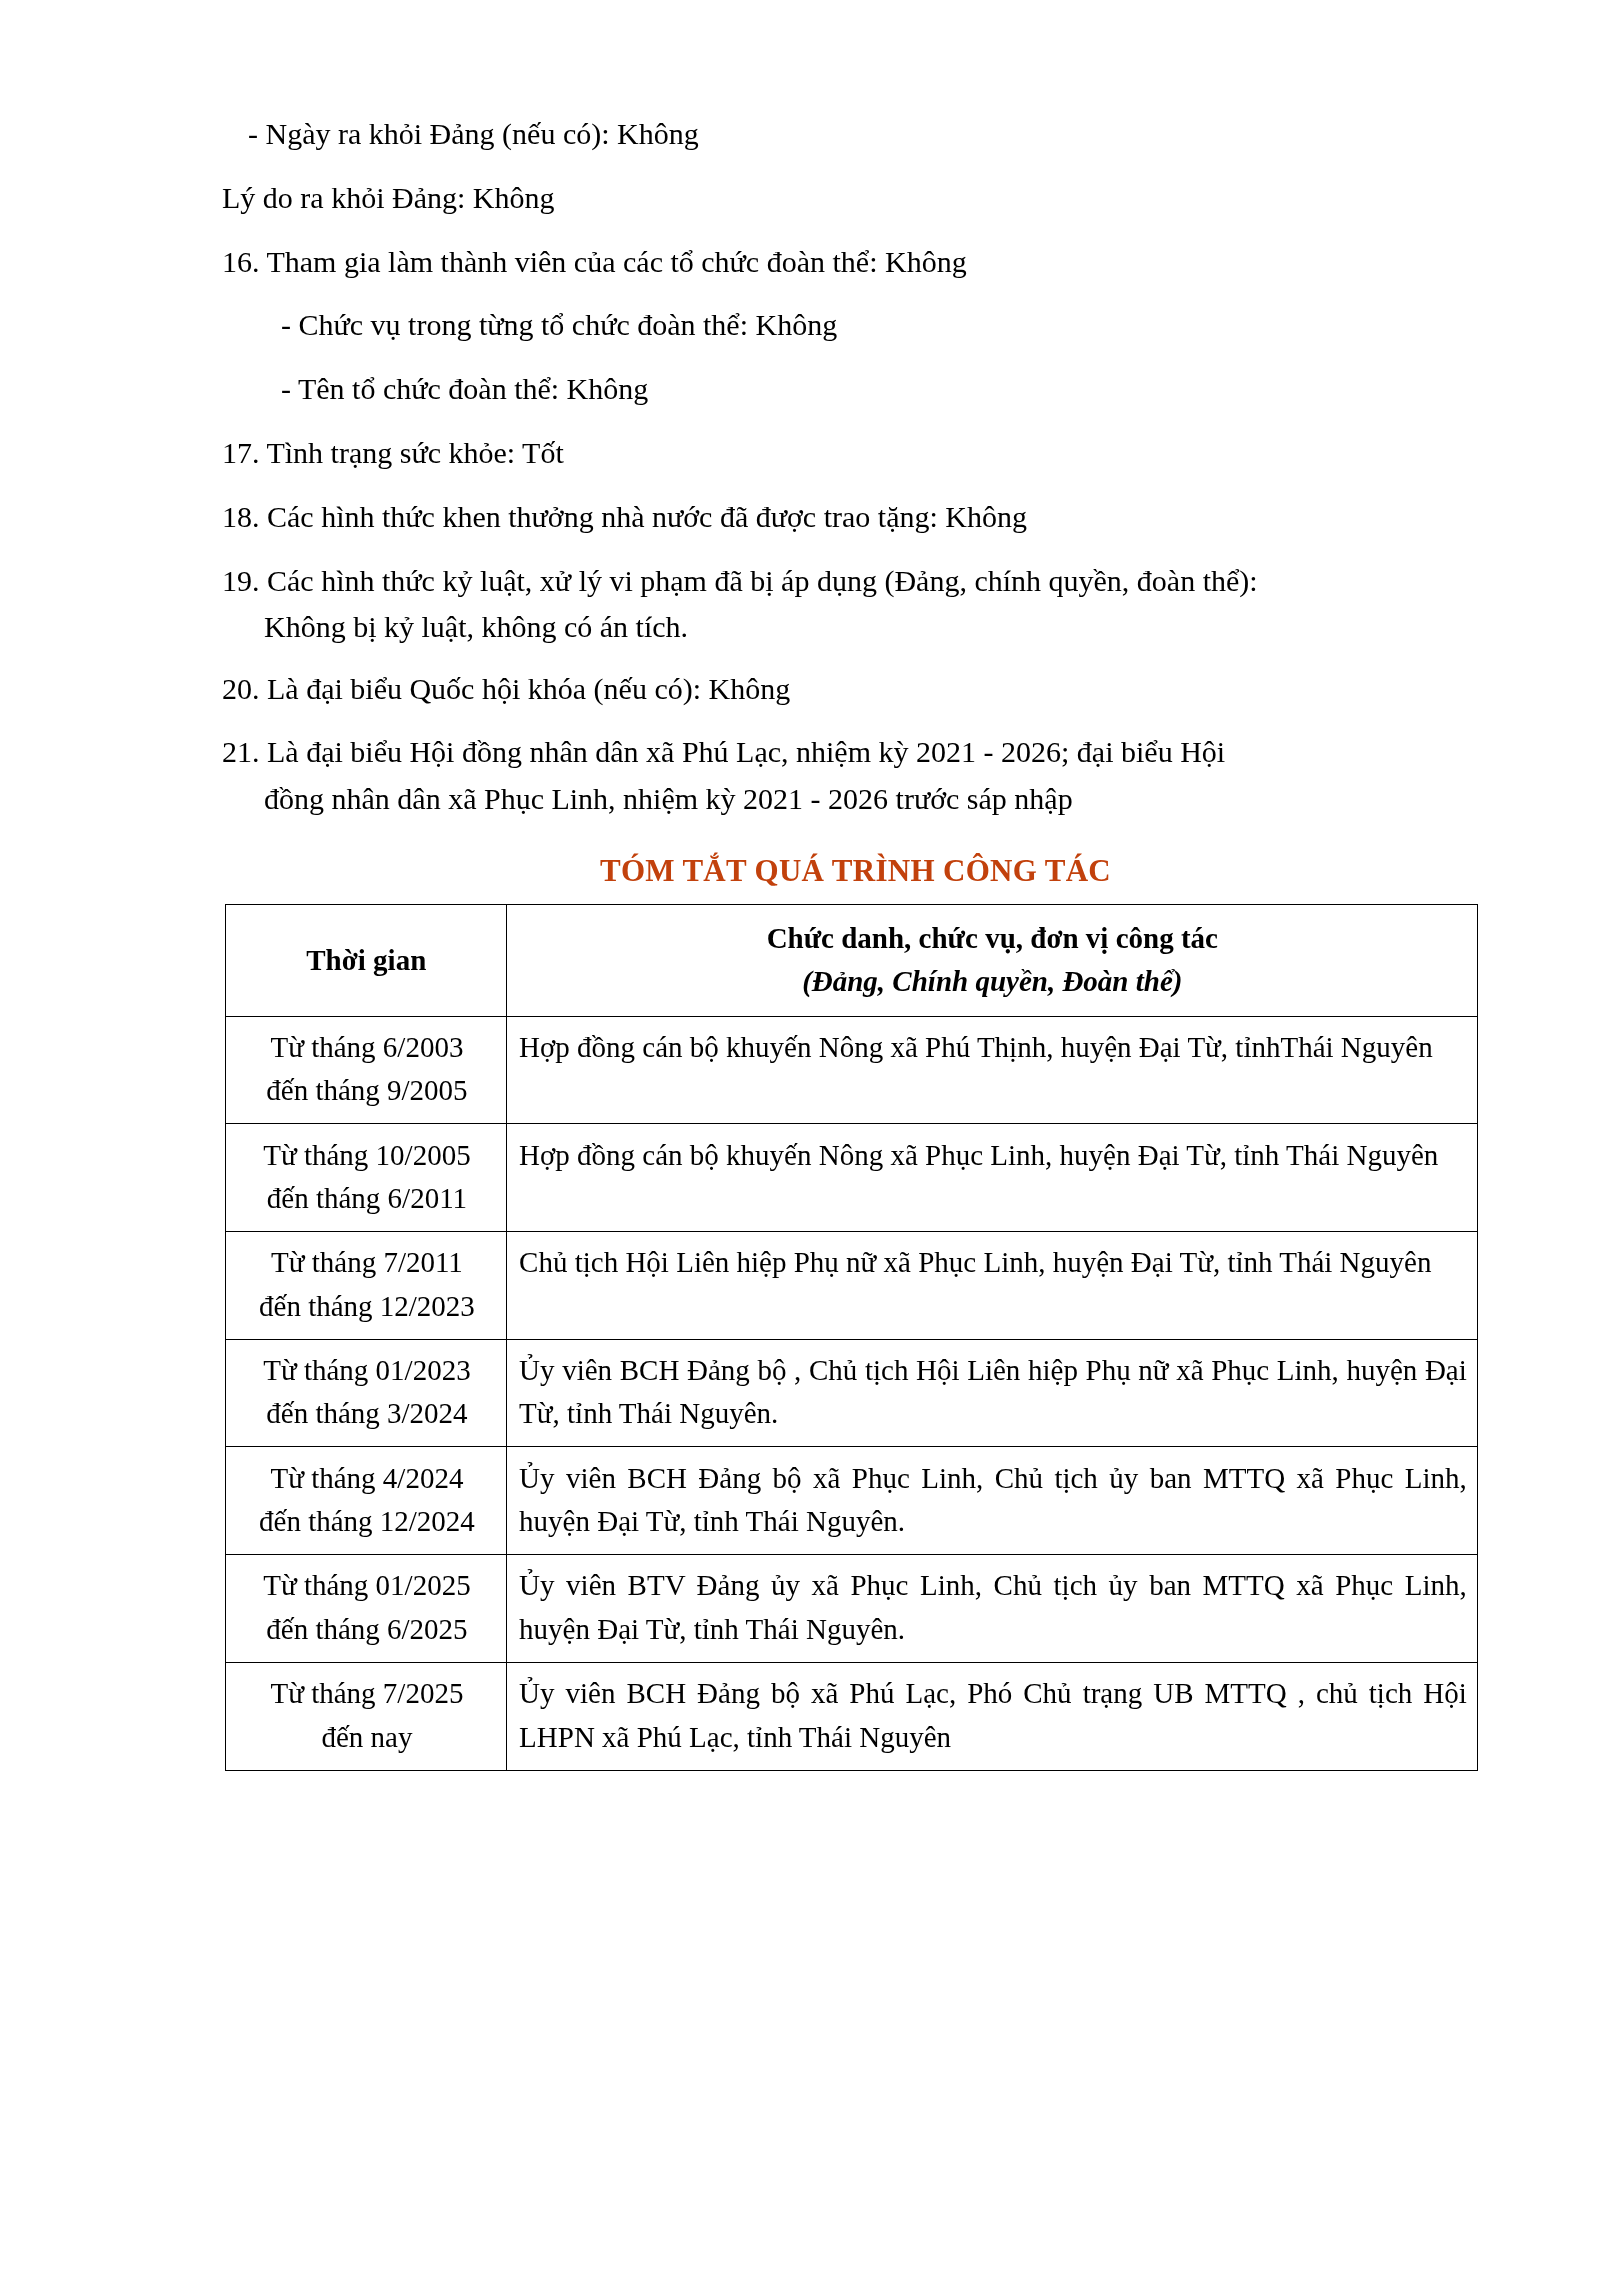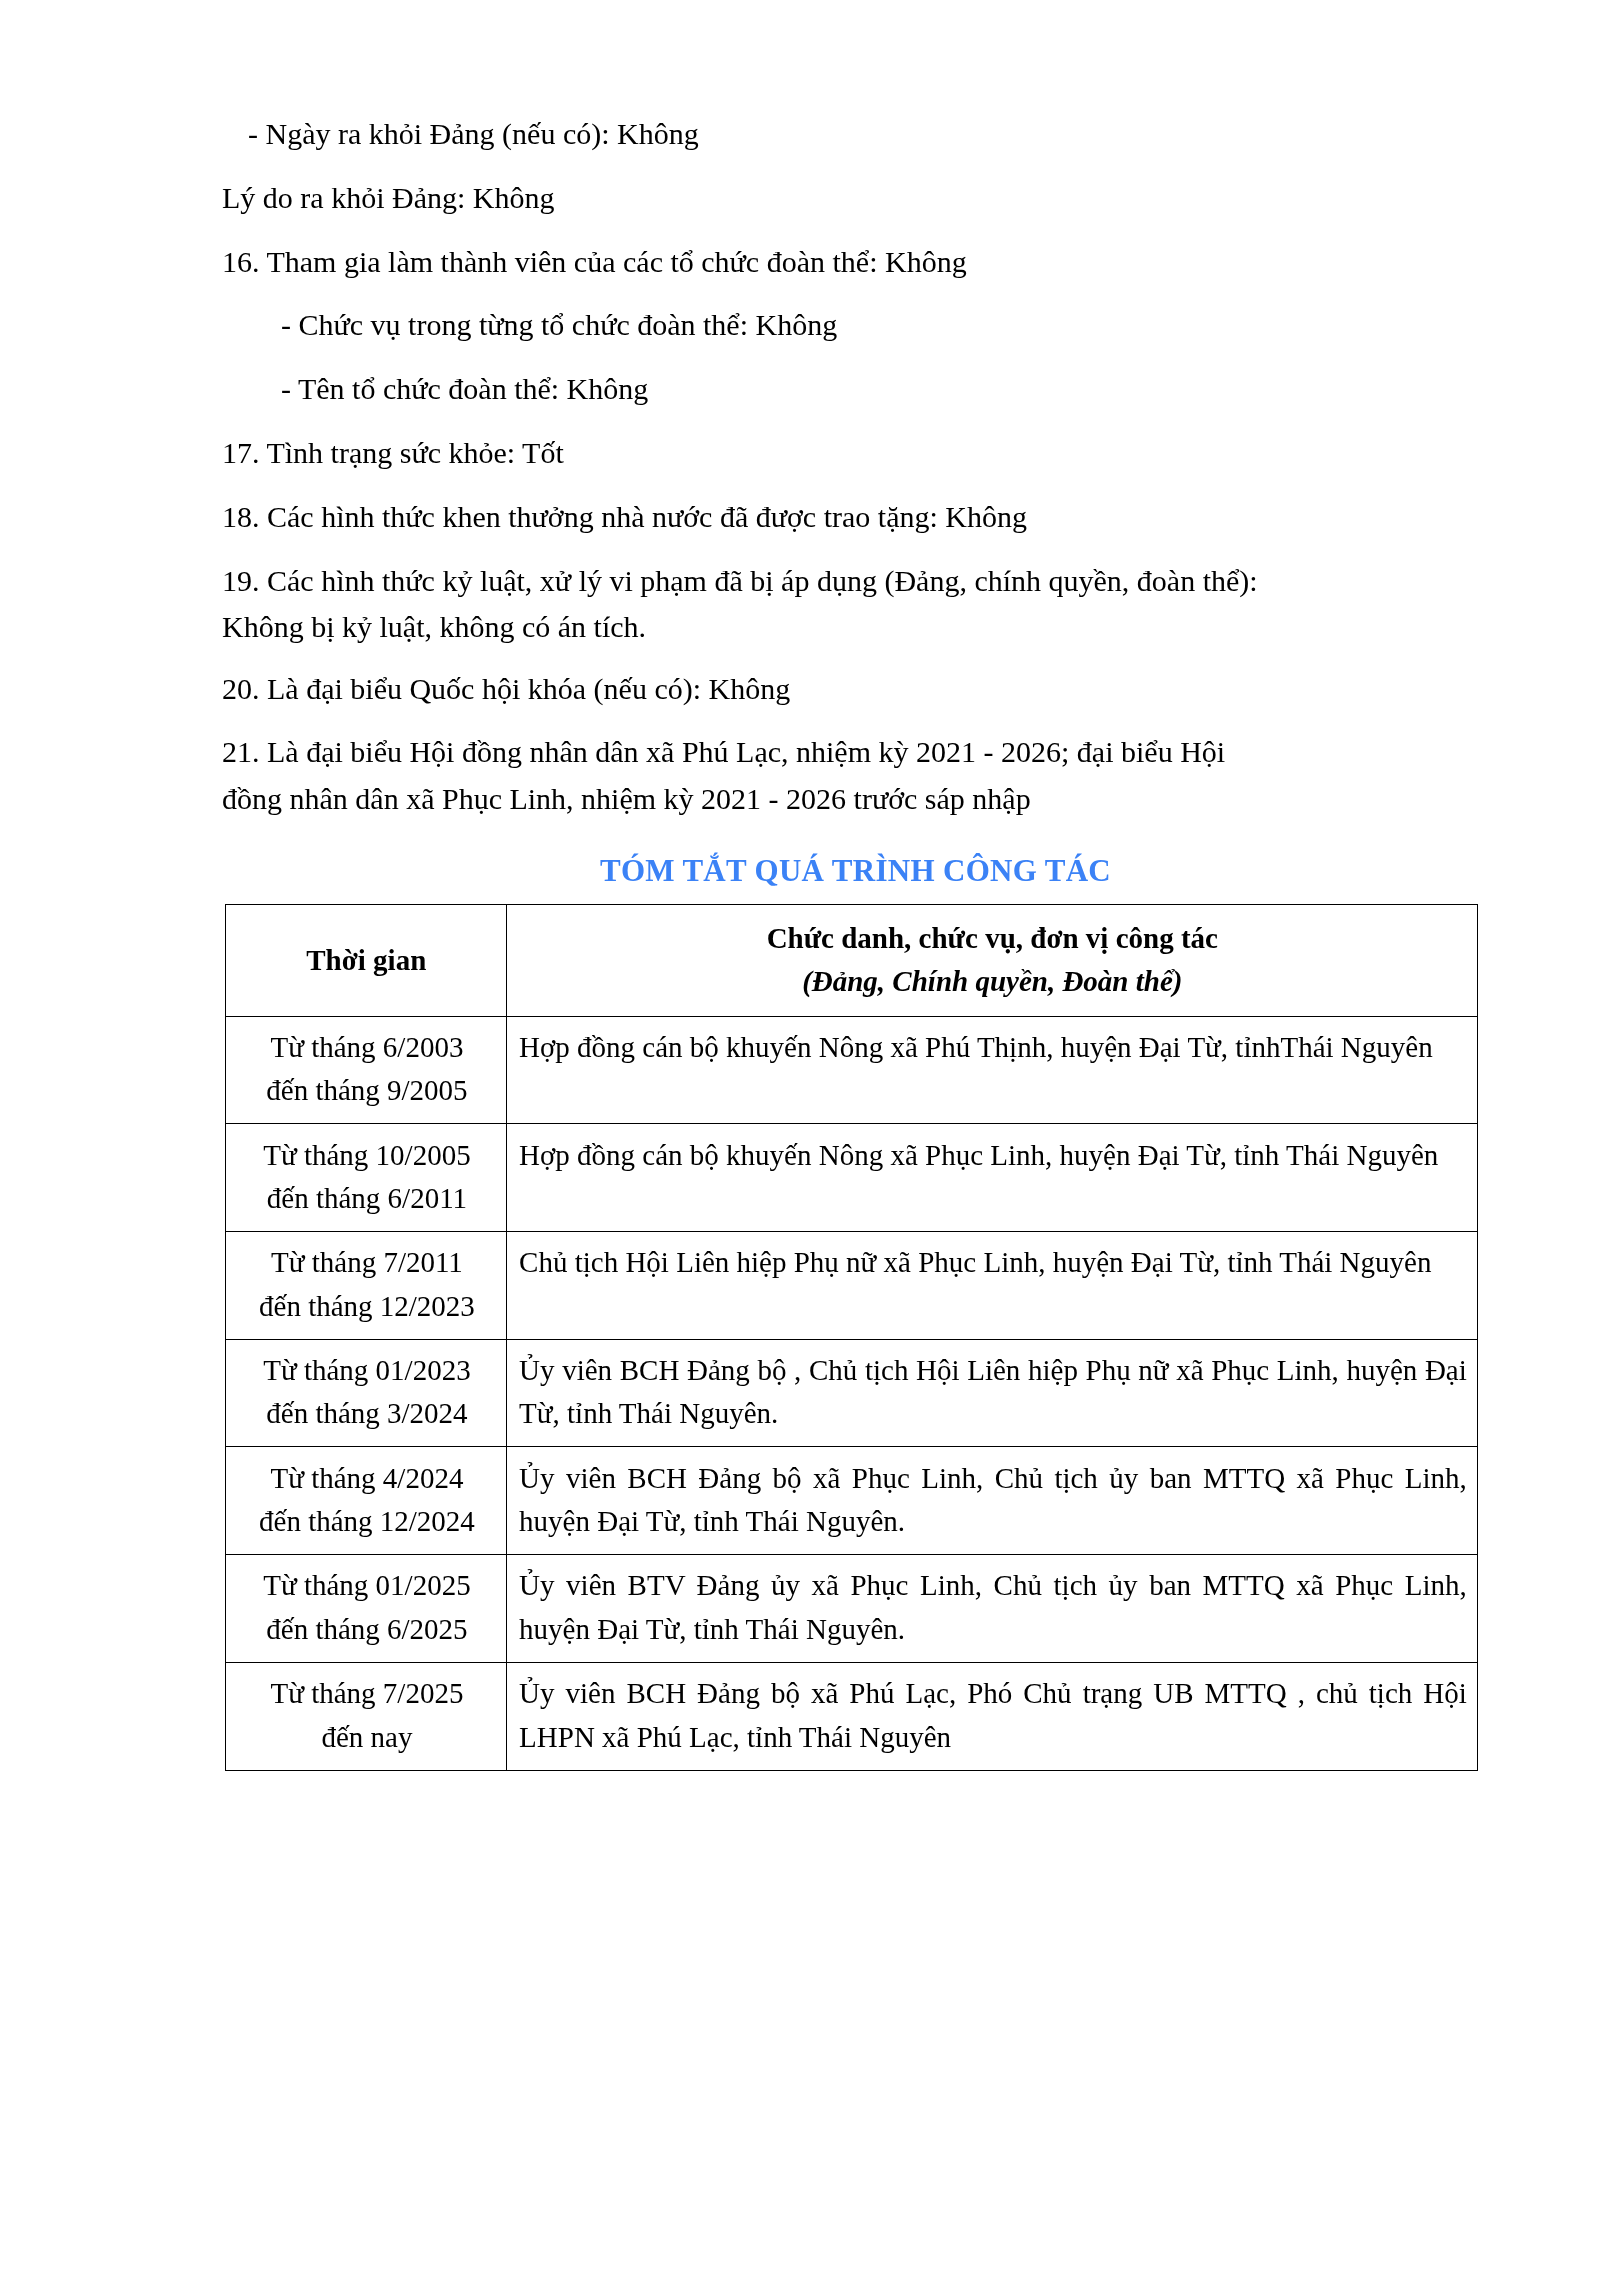--- a/index.html
+++ b/index.html
@@ -33,25 +33,26 @@
   }
   .para.indent-2 {
     padding-left: 59px;
   }
   .para.tight {
     margin-bottom: 14.4px;
   }
   .para .cont {
     display: block;
     padding-left: 0;
+    margin-left: 42px;
   }
   .section-title {
     margin: 23.6px 0 9.2px 0;
     text-align: center;
-    color: #3b82f6;
+    color: #c2410c;
     font-weight: bold;
     font-size: 31px;
     letter-spacing: 0.3px;
   }
   table.career {
     border-collapse: collapse;
     width: 1253px;
     margin: 0 0 0 3.3px;
     table-layout: fixed;
   }

